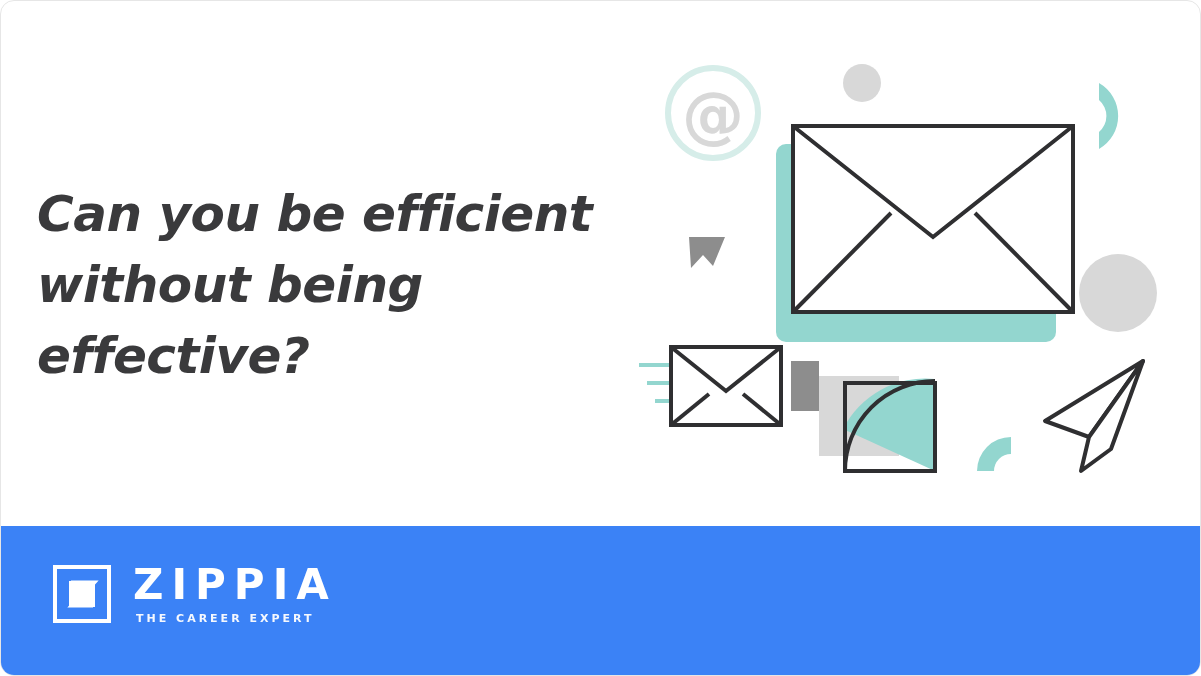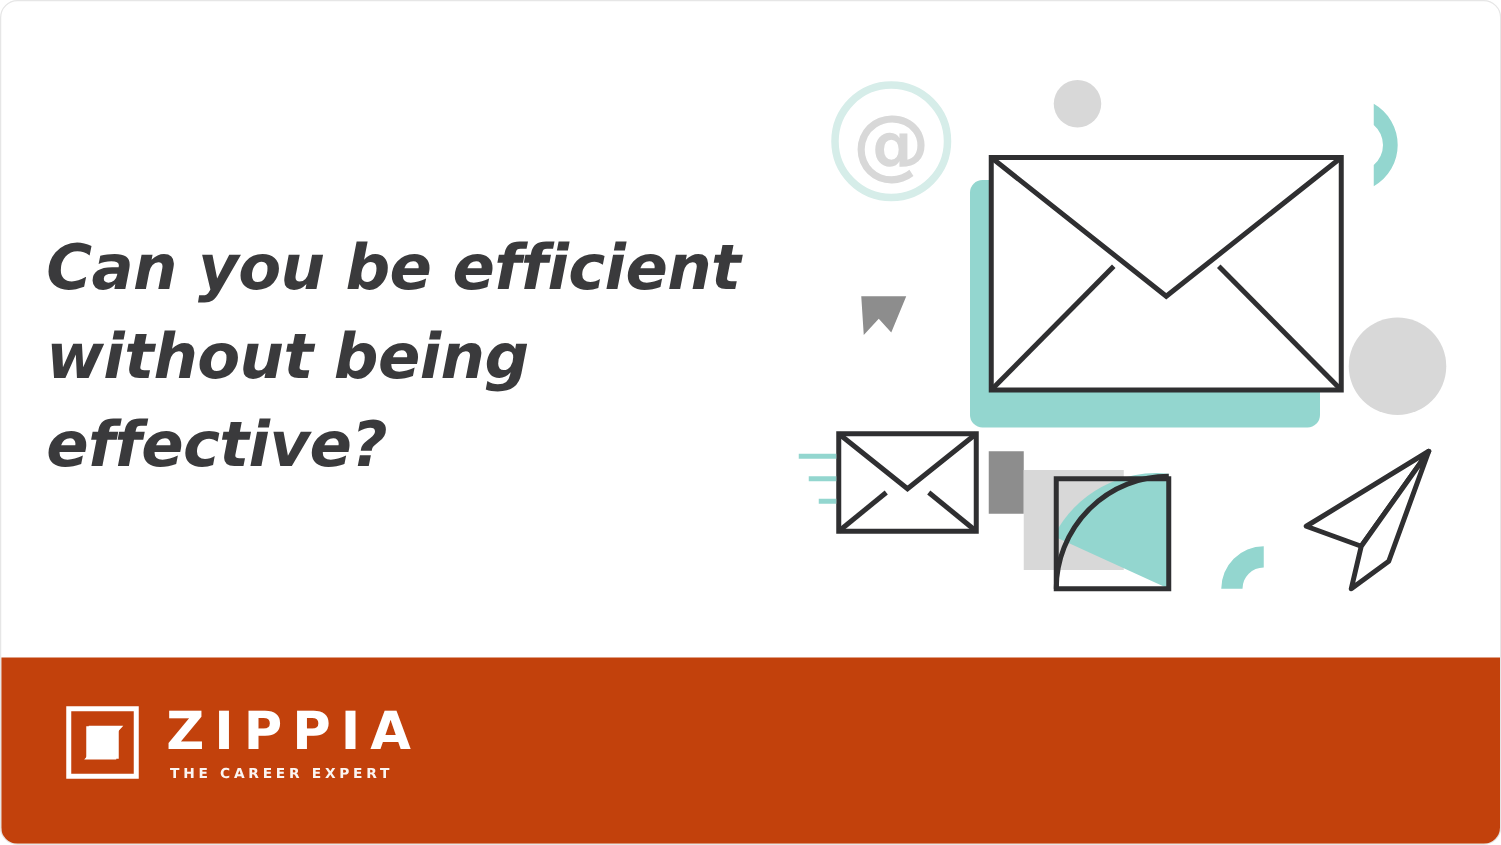--- a/index.html
+++ b/index.html
@@ -43,21 +43,21 @@
     top: 30px;
     width: 560px;
     height: 470px;
   }
   .footer {
     position: absolute;
     left: 0;
     right: 0;
     bottom: 0;
     height: 149px;
-    background: #c2410c;
+    background: #3b82f6;
   }
   .logo-wrap {
     position: absolute;
     left: 52px;
     top: 38px;
     display: flex;
     align-items: center;
   }
   .logo-mark {
     width: 58px;

